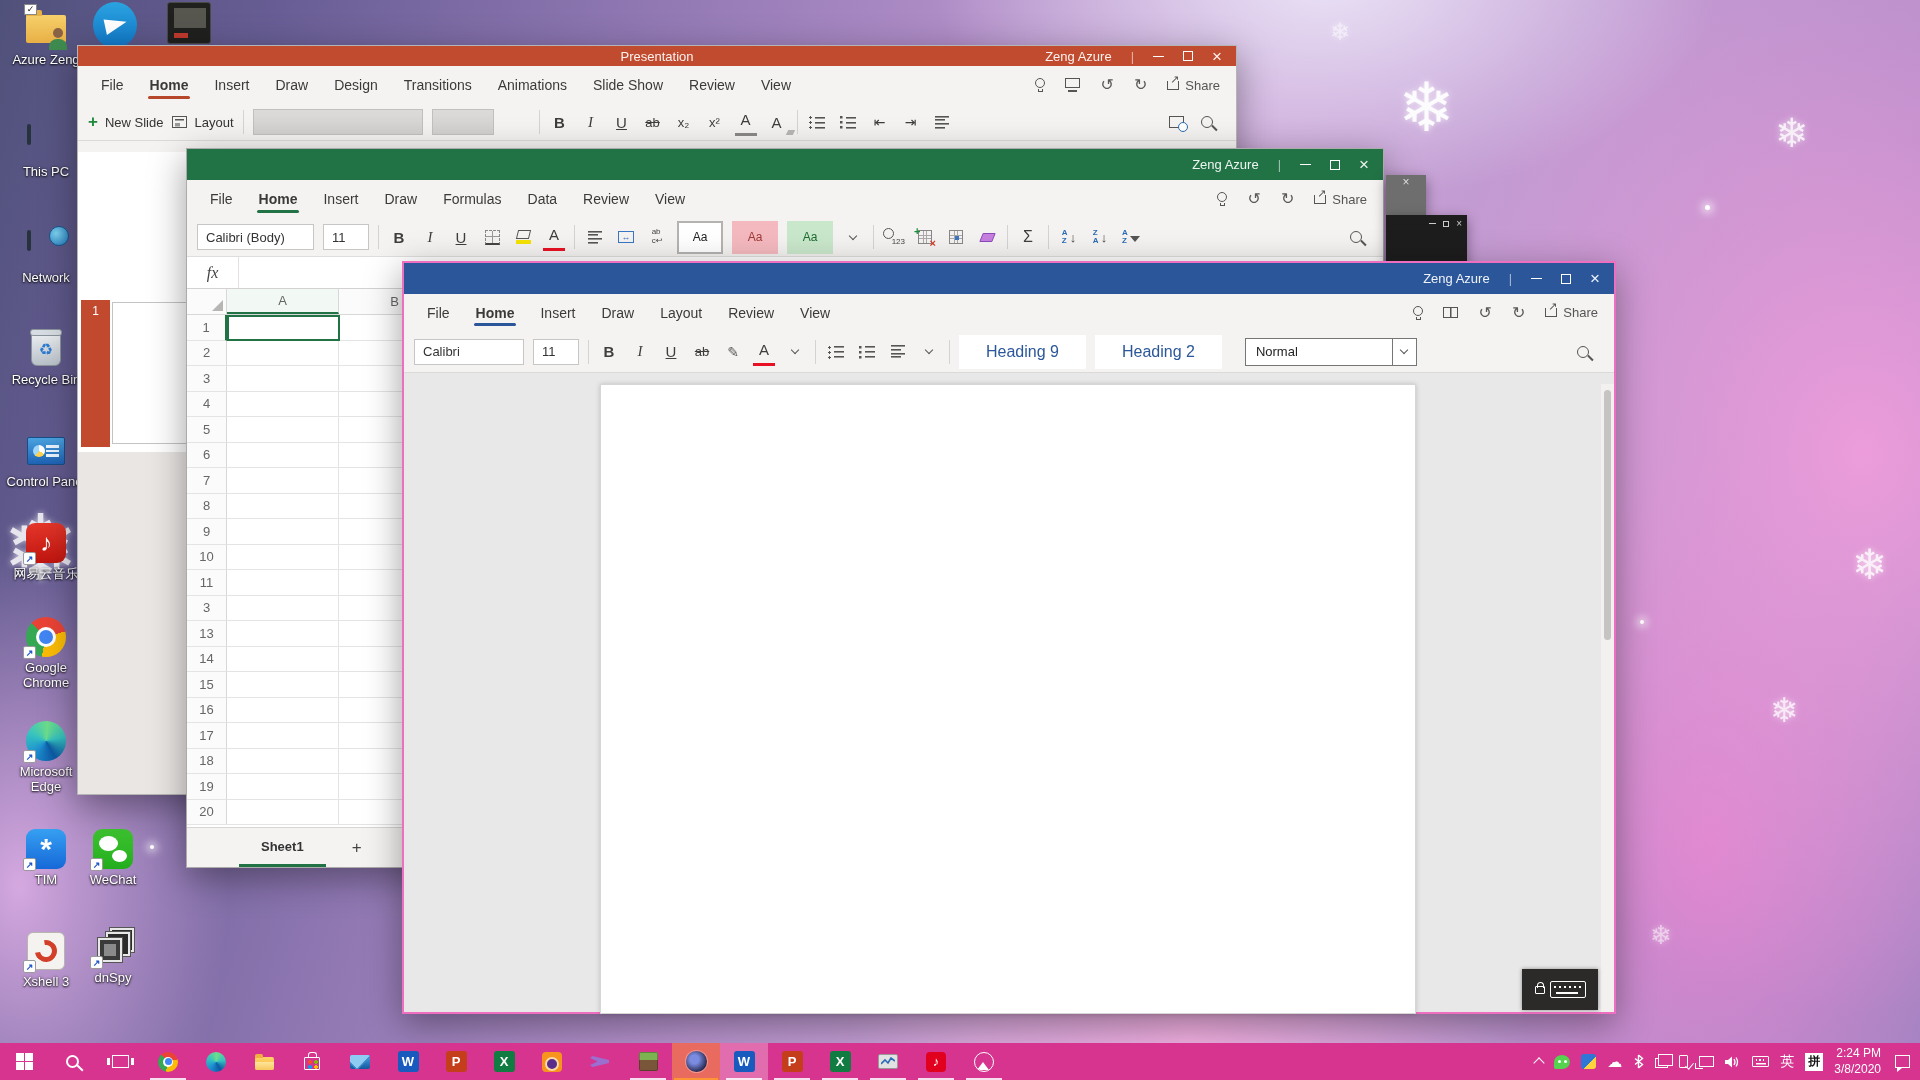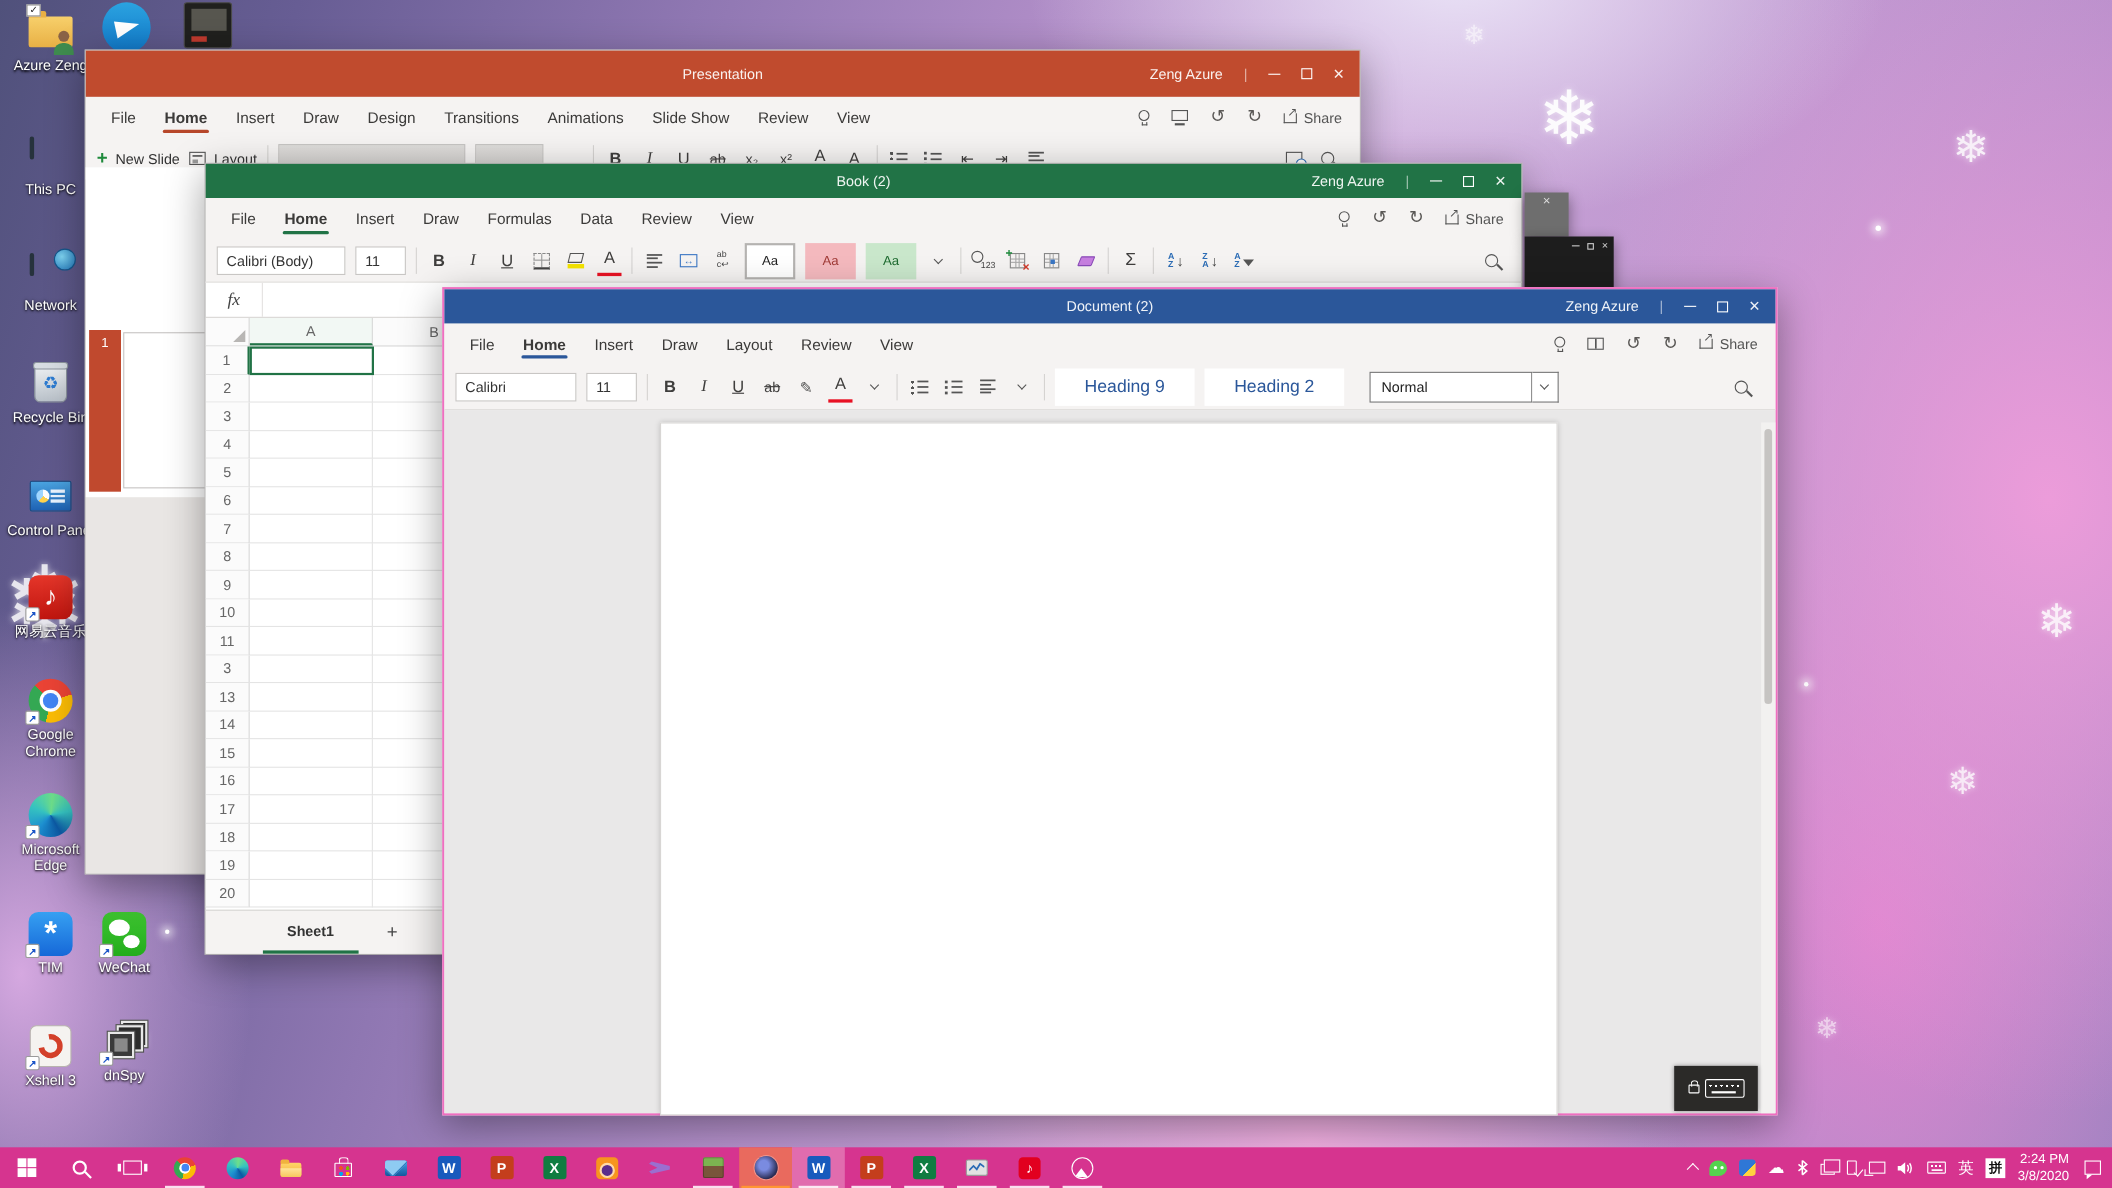--- a/index.html
+++ b/index.html
@@ -54,21 +54,21 @@
   .ic-dnspy i:nth-child(3){left:0;top:2px;background:#3a3a3a}
   .ic-dnspy i:nth-child(3)::after{content:"";position:absolute;inset:4px;background:#8a8a8a}
   .ic-tg{width:46px;height:46px;border-radius:50%;background:linear-gradient(#2ba3e0,#1077c8);position:relative}
   .ic-tg::after{content:"";position:absolute;left:12px;top:15px;width:0;height:0;border-left:22px solid #fff;border-top:7px solid transparent;border-bottom:9px solid transparent;transform:rotate(-12deg)}
   .ic-oldpc{width:44px;height:42px;background:#20201e;border-radius:3px;position:relative;border:1px solid #4a4a48}
   .ic-oldpc::before{content:"";position:absolute;left:6px;top:5px;width:32px;height:20px;background:#57564f}
   .ic-oldpc::after{content:"";position:absolute;left:6px;bottom:5px;width:14px;height:5px;background:#c03a2e}
 
   
   .win{position:absolute;box-shadow:0 10px 34px rgba(0,0,0,.38);background:#f5f3f2}
-  .titlebar{height:42px;display:flex;align-items:center;color:rgba(255,255,255,.92);font-size:13px;position:relative}
+  .titlebar{height:20px;display:flex;align-items:center;color:rgba(255,255,255,.92);font-size:13px;position:relative}
   .t-center{position:absolute;left:0;right:0;text-align:center;pointer-events:none}
   .t-right{margin-left:auto;display:flex;align-items:center;gap:19px;padding-right:14px;z-index:1}
   .t-pipe{opacity:.6}
   .wmin{width:11px;border-top:1.5px solid #fff;display:inline-block}
   .wmax{width:10px;height:10px;border:1.4px solid #fff;display:inline-block}
   .wclose{font-size:17px;line-height:1}
   .tabrow{height:38px;background:#f5f3f2;display:flex;align-items:center;font-size:14px;color:#3b3a39;padding-left:10px}
   .tab{margin:0 13px;height:100%;display:flex;align-items:center;position:relative;white-space:nowrap}
   .tab.active{font-weight:bold}
   .tab.active::after{content:"";position:absolute;bottom:5px;left:-2px;right:-2px;height:3px;border-radius:2px;background:var(--acc)}
@@ -444,21 +444,20 @@
   </div>
   <div class="ppt-body">
     <div class="ppt-white"></div>
     <div class="ppt-selstrip"><span>1</span></div>
     <div class="ppt-thumb"></div>
   </div>
 </div>
 
 <div class="win" id="xl">
   <div class="titlebar">
-    <span class="t-center">Book (2)</span>
     <span class="t-right">
       <span>Zeng Azure</span>
       <span class="t-pipe">|</span>
       <span class="wmin"></span>
       <span class="wmax"></span>
       <span class="wclose">×</span>
     </span>
   </div>
   <div class="tabrow">
     <span class="tab">File</span>
@@ -703,21 +702,20 @@
 <div class="dw2">
   <div class="bar">
       <span class="m"></span>
       <span class="sq"></span>
       <span>×</span>
     </div>
 </div>
 
 <div class="win" id="wd">
   <div class="titlebar">
-    <span class="t-center">Document (2)</span>
     <span class="t-right">
       <span>Zeng Azure</span>
       <span class="t-pipe">|</span>
       <span class="wmin"></span>
       <span class="wmax"></span>
       <span class="wclose">×</span>
     </span>
   </div>
   <div class="tabrow">
     <span class="tab">File</span>

